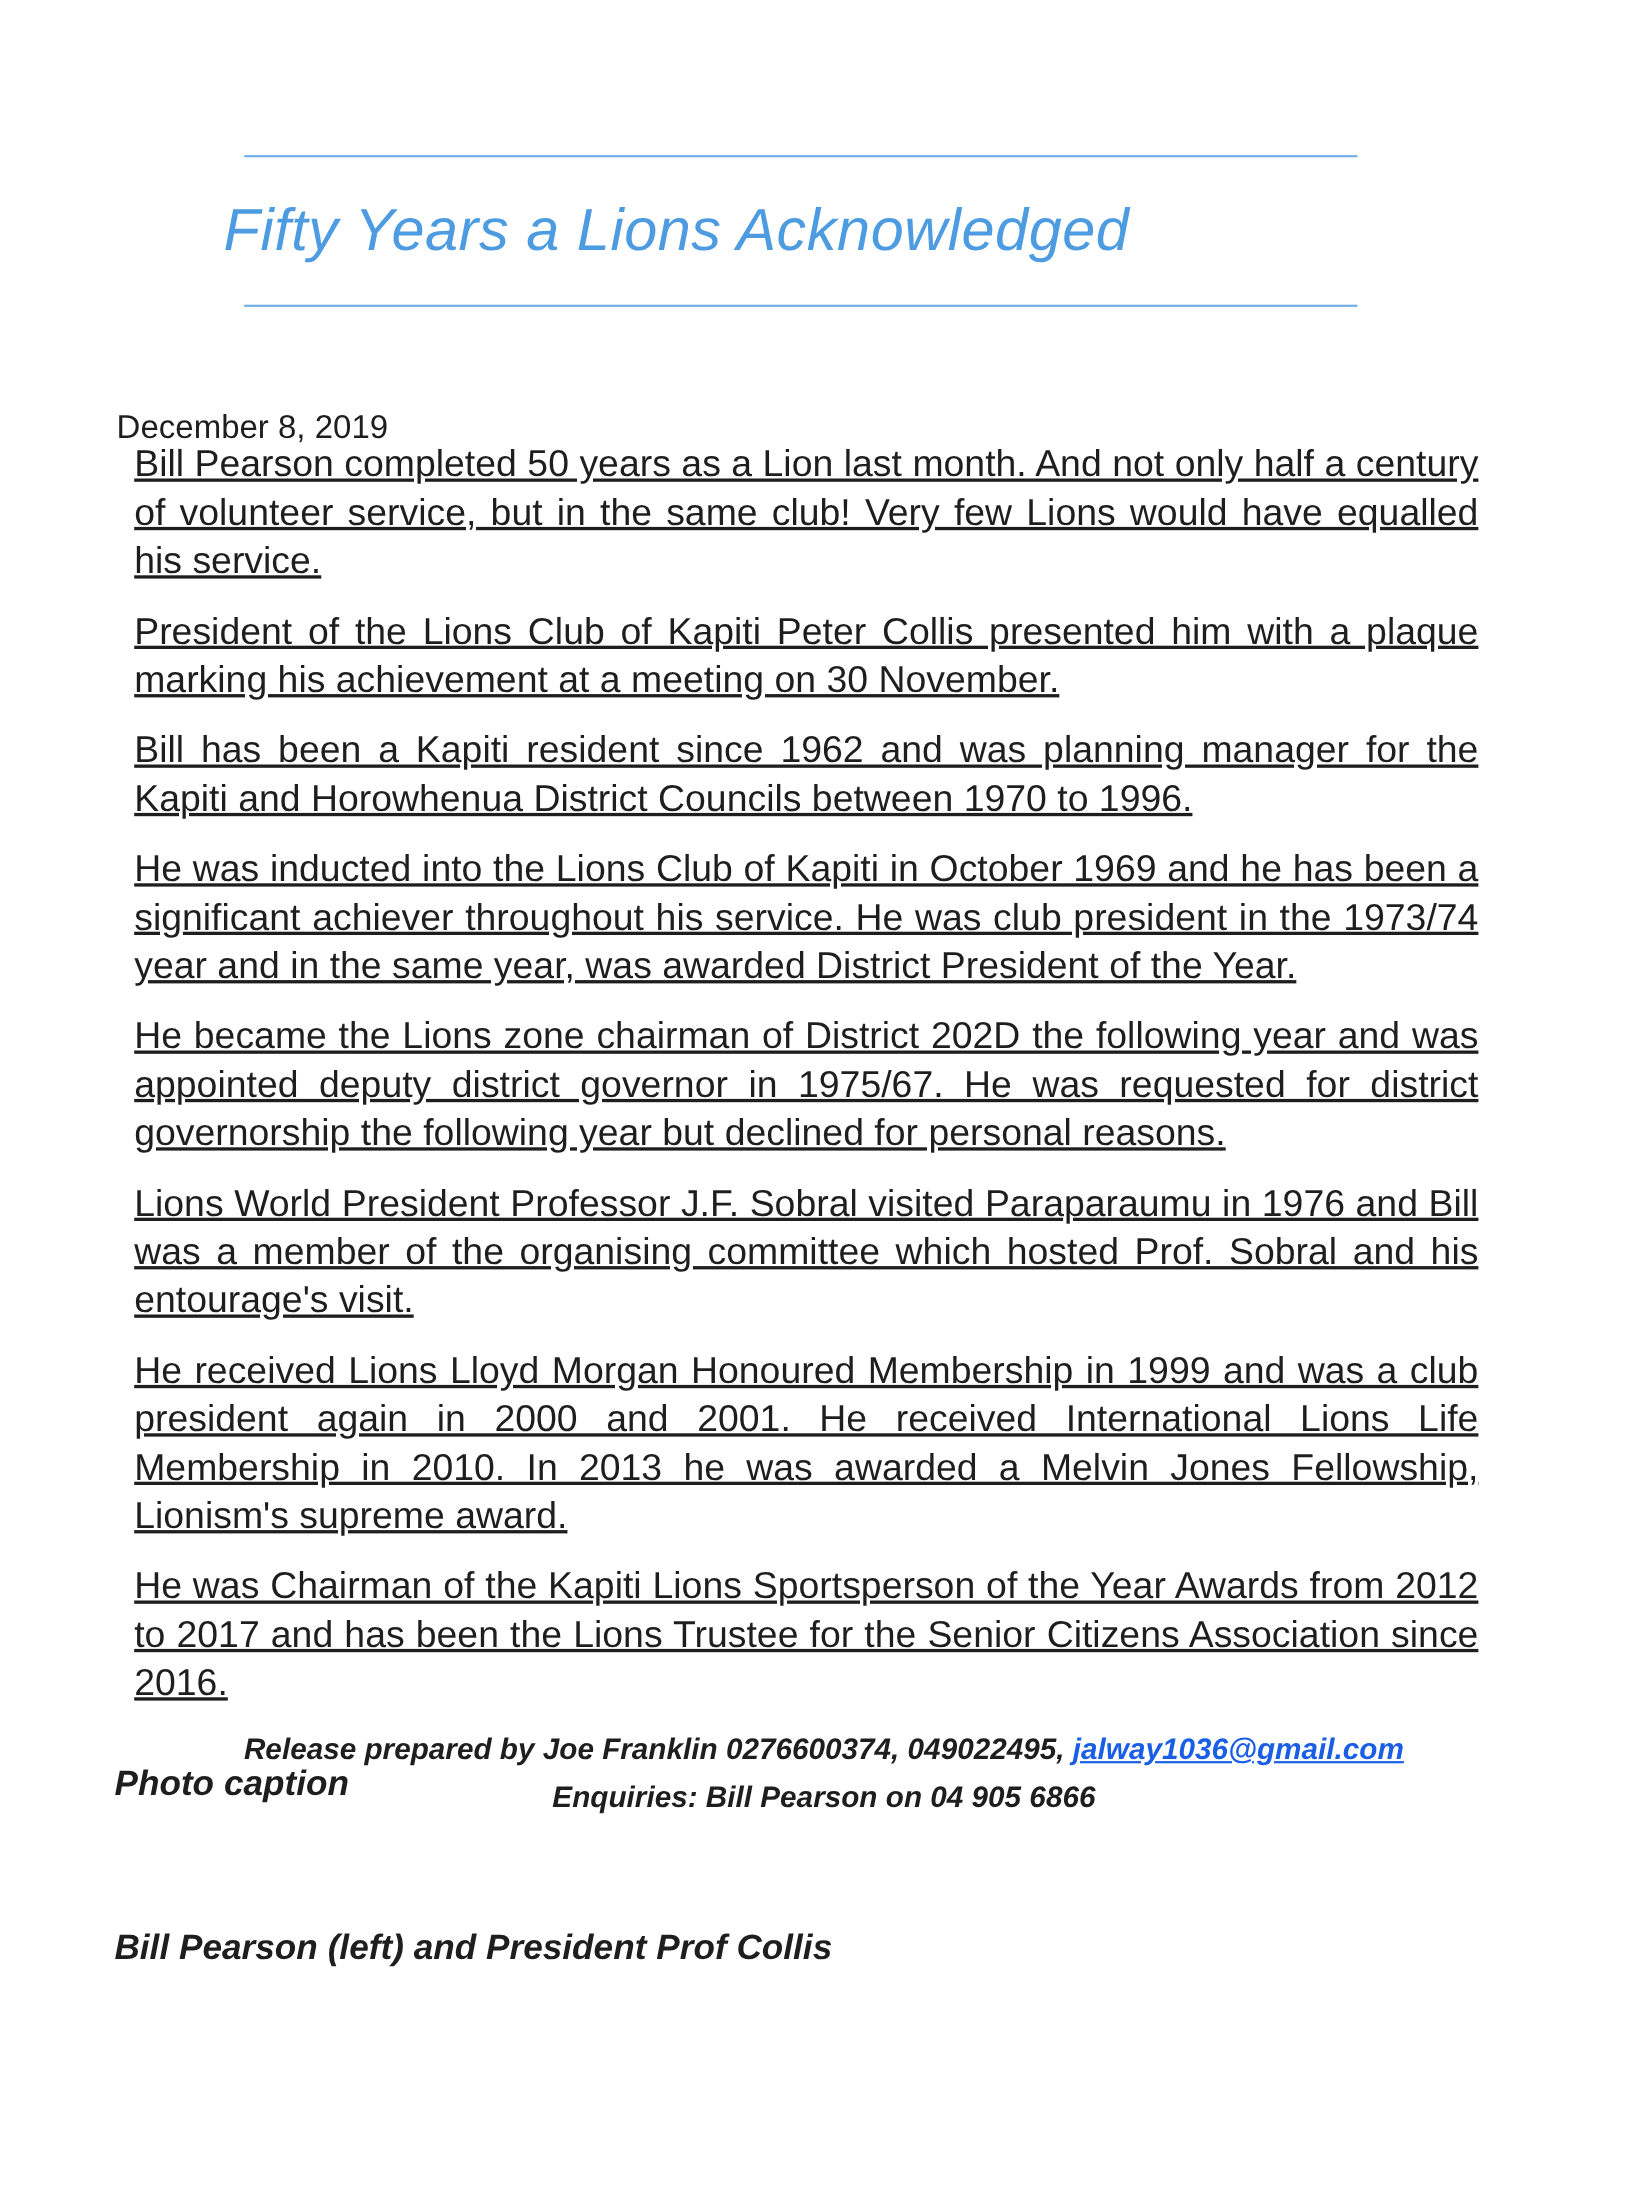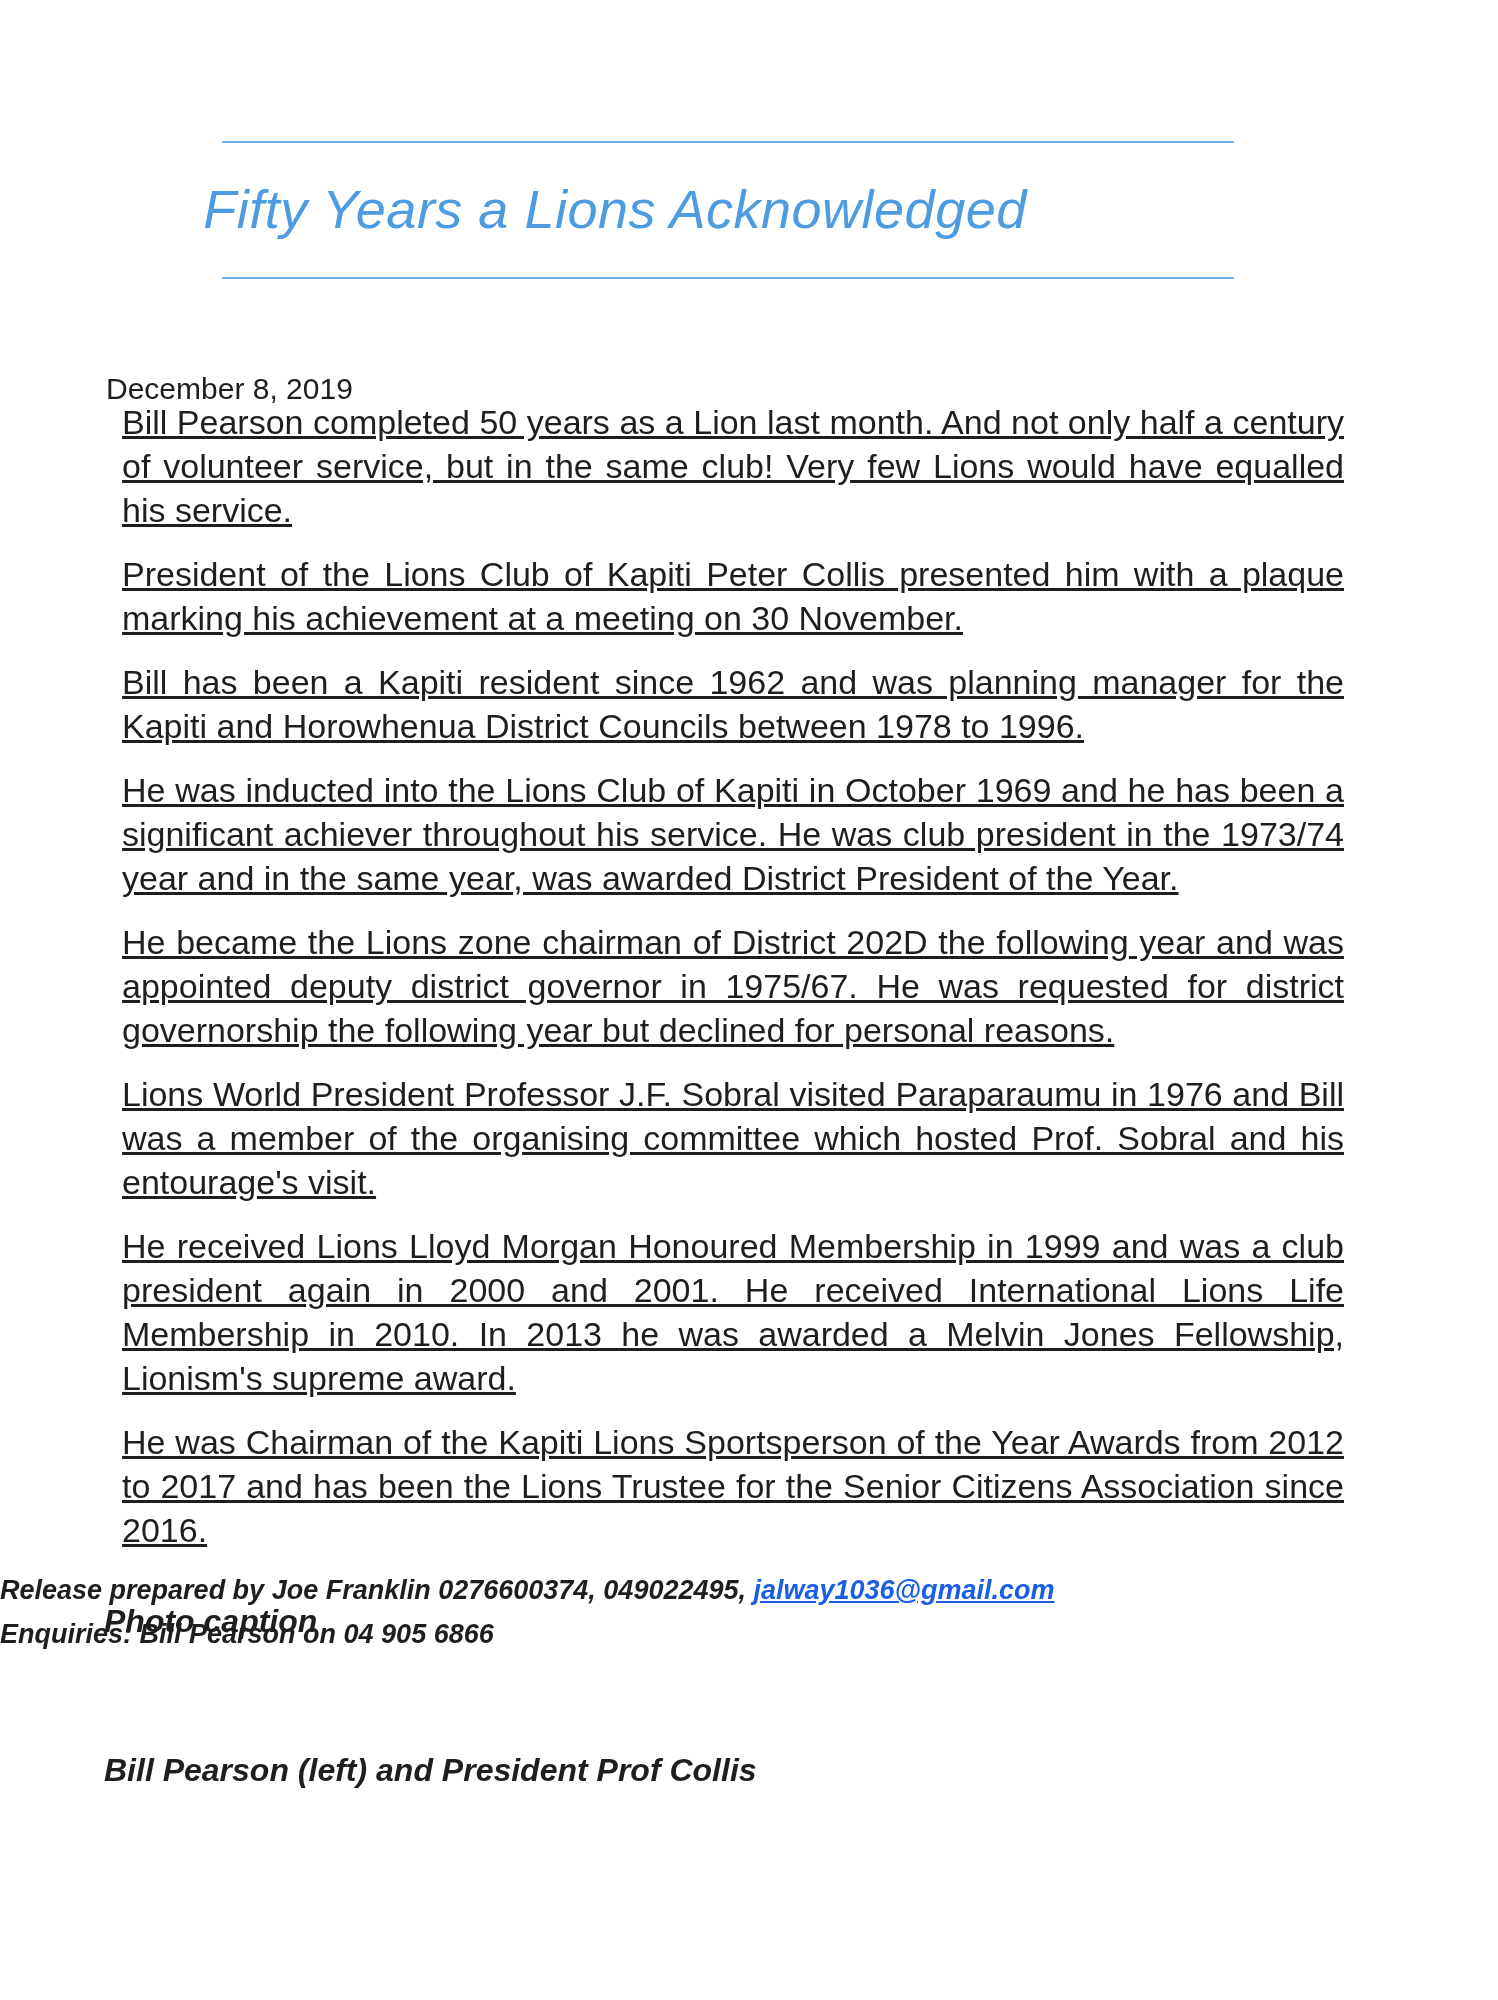--- a/index.html
+++ b/index.html
@@ -4,38 +4,38 @@
 <style>
   html, body { margin: 0; padding: 0; background: #ffffff; }
   body { width: 1498px; height: 2000px; position: relative; overflow: hidden; font-family: "Liberation Sans", sans-serif; color: #1e1e1e; }
   .rule { position: absolute; left: 222px; width: 1012px; height: 2px; background: #5aa0e0; opacity: 0.85; }
   .rule.top { top: 141px; }
   .rule.bottom { top: 277px; }
   .title { position: absolute; top: 178px; left: 0; width: 1230px; text-align: center; font-size: 54px; font-style: italic; color: #4d9be0; letter-spacing: 0.5px; }
   .date { position: absolute; top: 336px; left: 106px; font-size: 30px; color: #1e1e1e; margin-top: 36px; }
   .body { position: absolute; top: 400px; left: 106px; width: 1238px; }
   .body p { margin: 0 0 20px 16px; font-size: 34px; line-height: 44px; text-align: justify; text-decoration: underline; }
-  .release { position: absolute; top: 1568px; left: 0; width: 1498px; text-align: left; font-weight: bold; font-style: italic; font-size: 27px; line-height: 44px; }
+  .release { position: absolute; top: 1568px; left: 0; width: 1498px; text-align: center; font-weight: bold; font-style: italic; font-size: 27px; line-height: 44px; }
   .release a { color: #1a5ee6; text-decoration: underline; }
   .caption-head { position: absolute; top: 1603px; left: 104px; font-weight: bold; font-style: italic; font-size: 32px; }
   .caption-text { position: absolute; top: 1752px; left: 104px; font-weight: bold; font-style: italic; font-size: 32px; }
 </style>
 </head>
 <body>
 
 <div class="rule top"></div>
 <div class="title">Fifty Years a Lions Acknowledged</div>
 <div class="rule bottom"></div>
 
 <div class="date">December 8, 2019</div>
 
 <div class="body">
   <p>Bill Pearson completed 50 years as a Lion last month. And not only half a century of volunteer service, but in the same club! Very few Lions would have equalled his service.</p>
   <p>President of the Lions Club of Kapiti Peter Collis presented him with a plaque marking his achievement at a meeting on 30 November.</p>
-  <p>Bill has been a Kapiti resident since 1962 and was planning manager for the Kapiti and Horowhenua District Councils between 1978 to 1996.</p>
+  <p>Bill has been a Kapiti resident since 1962 and was planning manager for the Kapiti and Horowhenua District Councils between 1970 to 1996.</p>
   <p>He was inducted into the Lions Club of Kapiti in October 1969 and he has been a significant achiever throughout his service. He was club president in the 1973/74 year and in the same year, was awarded  District President of the Year.</p>
   <p>He became the Lions zone chairman of District 202D the following year and was appointed deputy district governor in 1975/67. He was requested for district governorship the following year but declined for personal reasons.</p>
   <p>Lions World President Professor J.F. Sobral visited Paraparaumu in 1976 and Bill was a member of the organising committee which hosted Prof. Sobral and his entourage's visit.</p>
   <p>He received Lions Lloyd Morgan Honoured Membership in 1999 and was a club president again in 2000 and 2001. He received International Lions Life Membership in 2010. In 2013 he was awarded a Melvin Jones Fellowship, Lionism's supreme award.</p>
   <p>He was Chairman of the Kapiti Lions Sportsperson of the Year Awards from 2012 to 2017 and has been the Lions Trustee for the Senior Citizens Association since 2016.</p>
 </div>
 
 <div class="release">
   <div><span>Release prepared by Joe Franklin 0276600374, 049022495, </span><a>jalway1036@gmail.com</a></div>
   <div>Enquiries: Bill Pearson on 04 905 6866</div>

